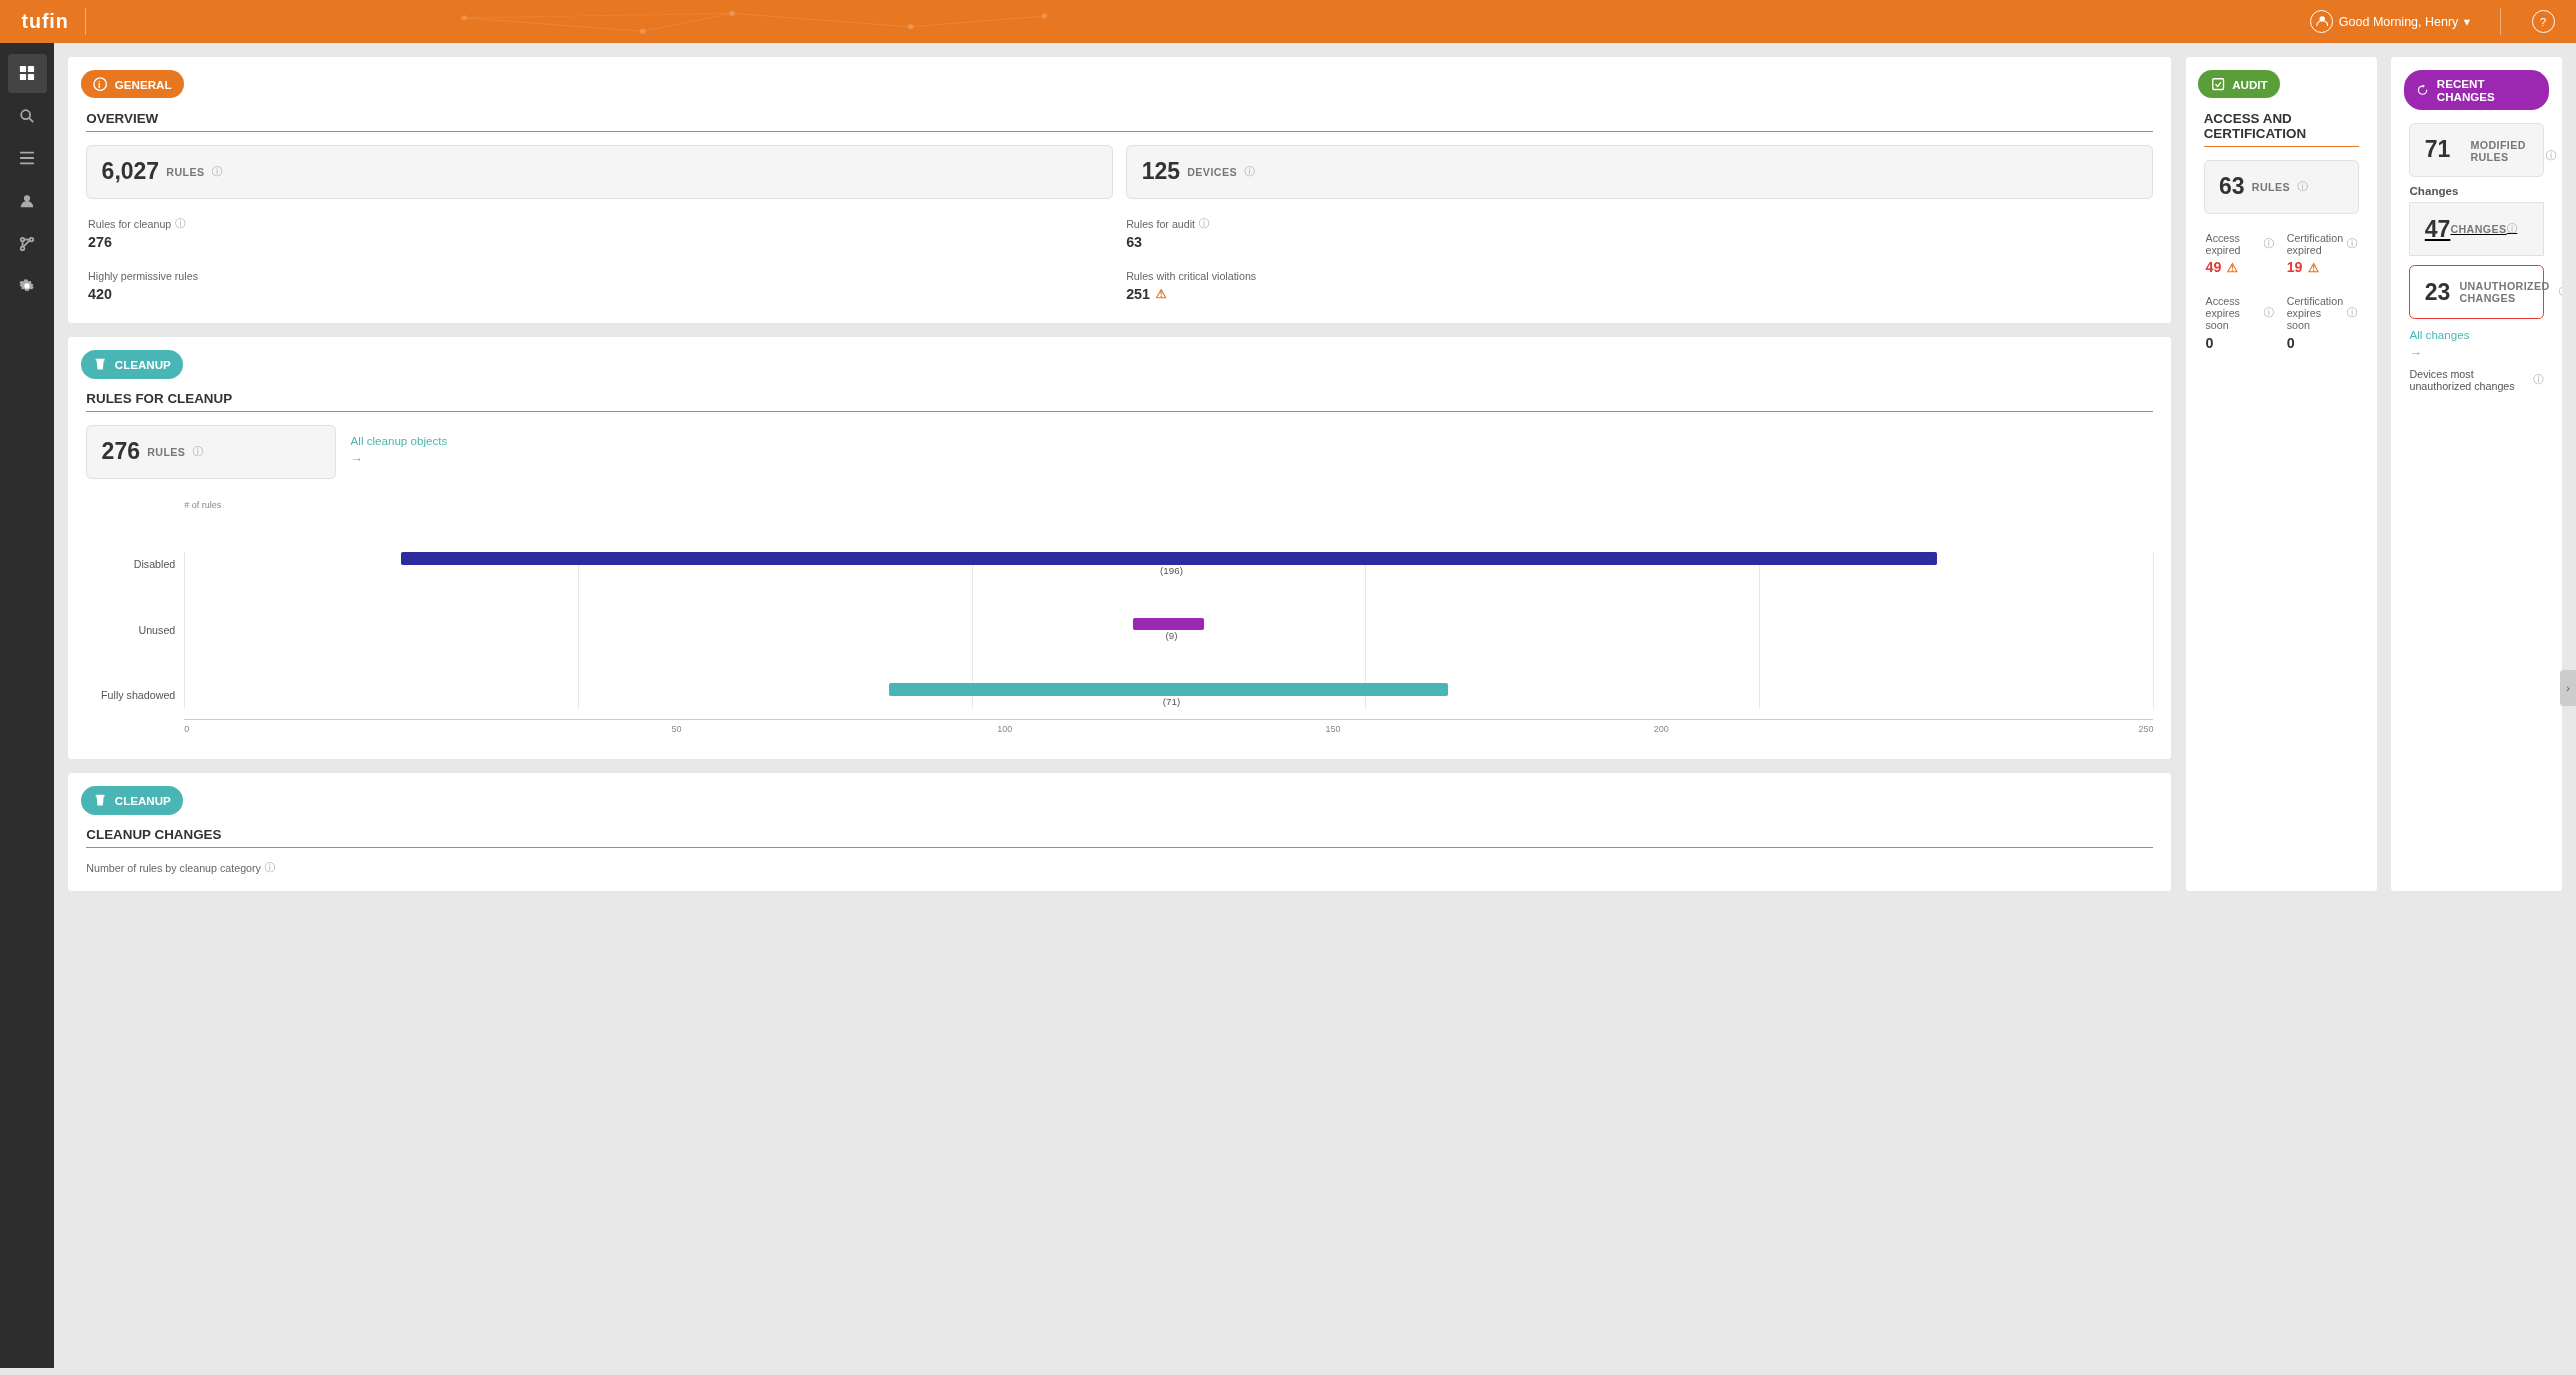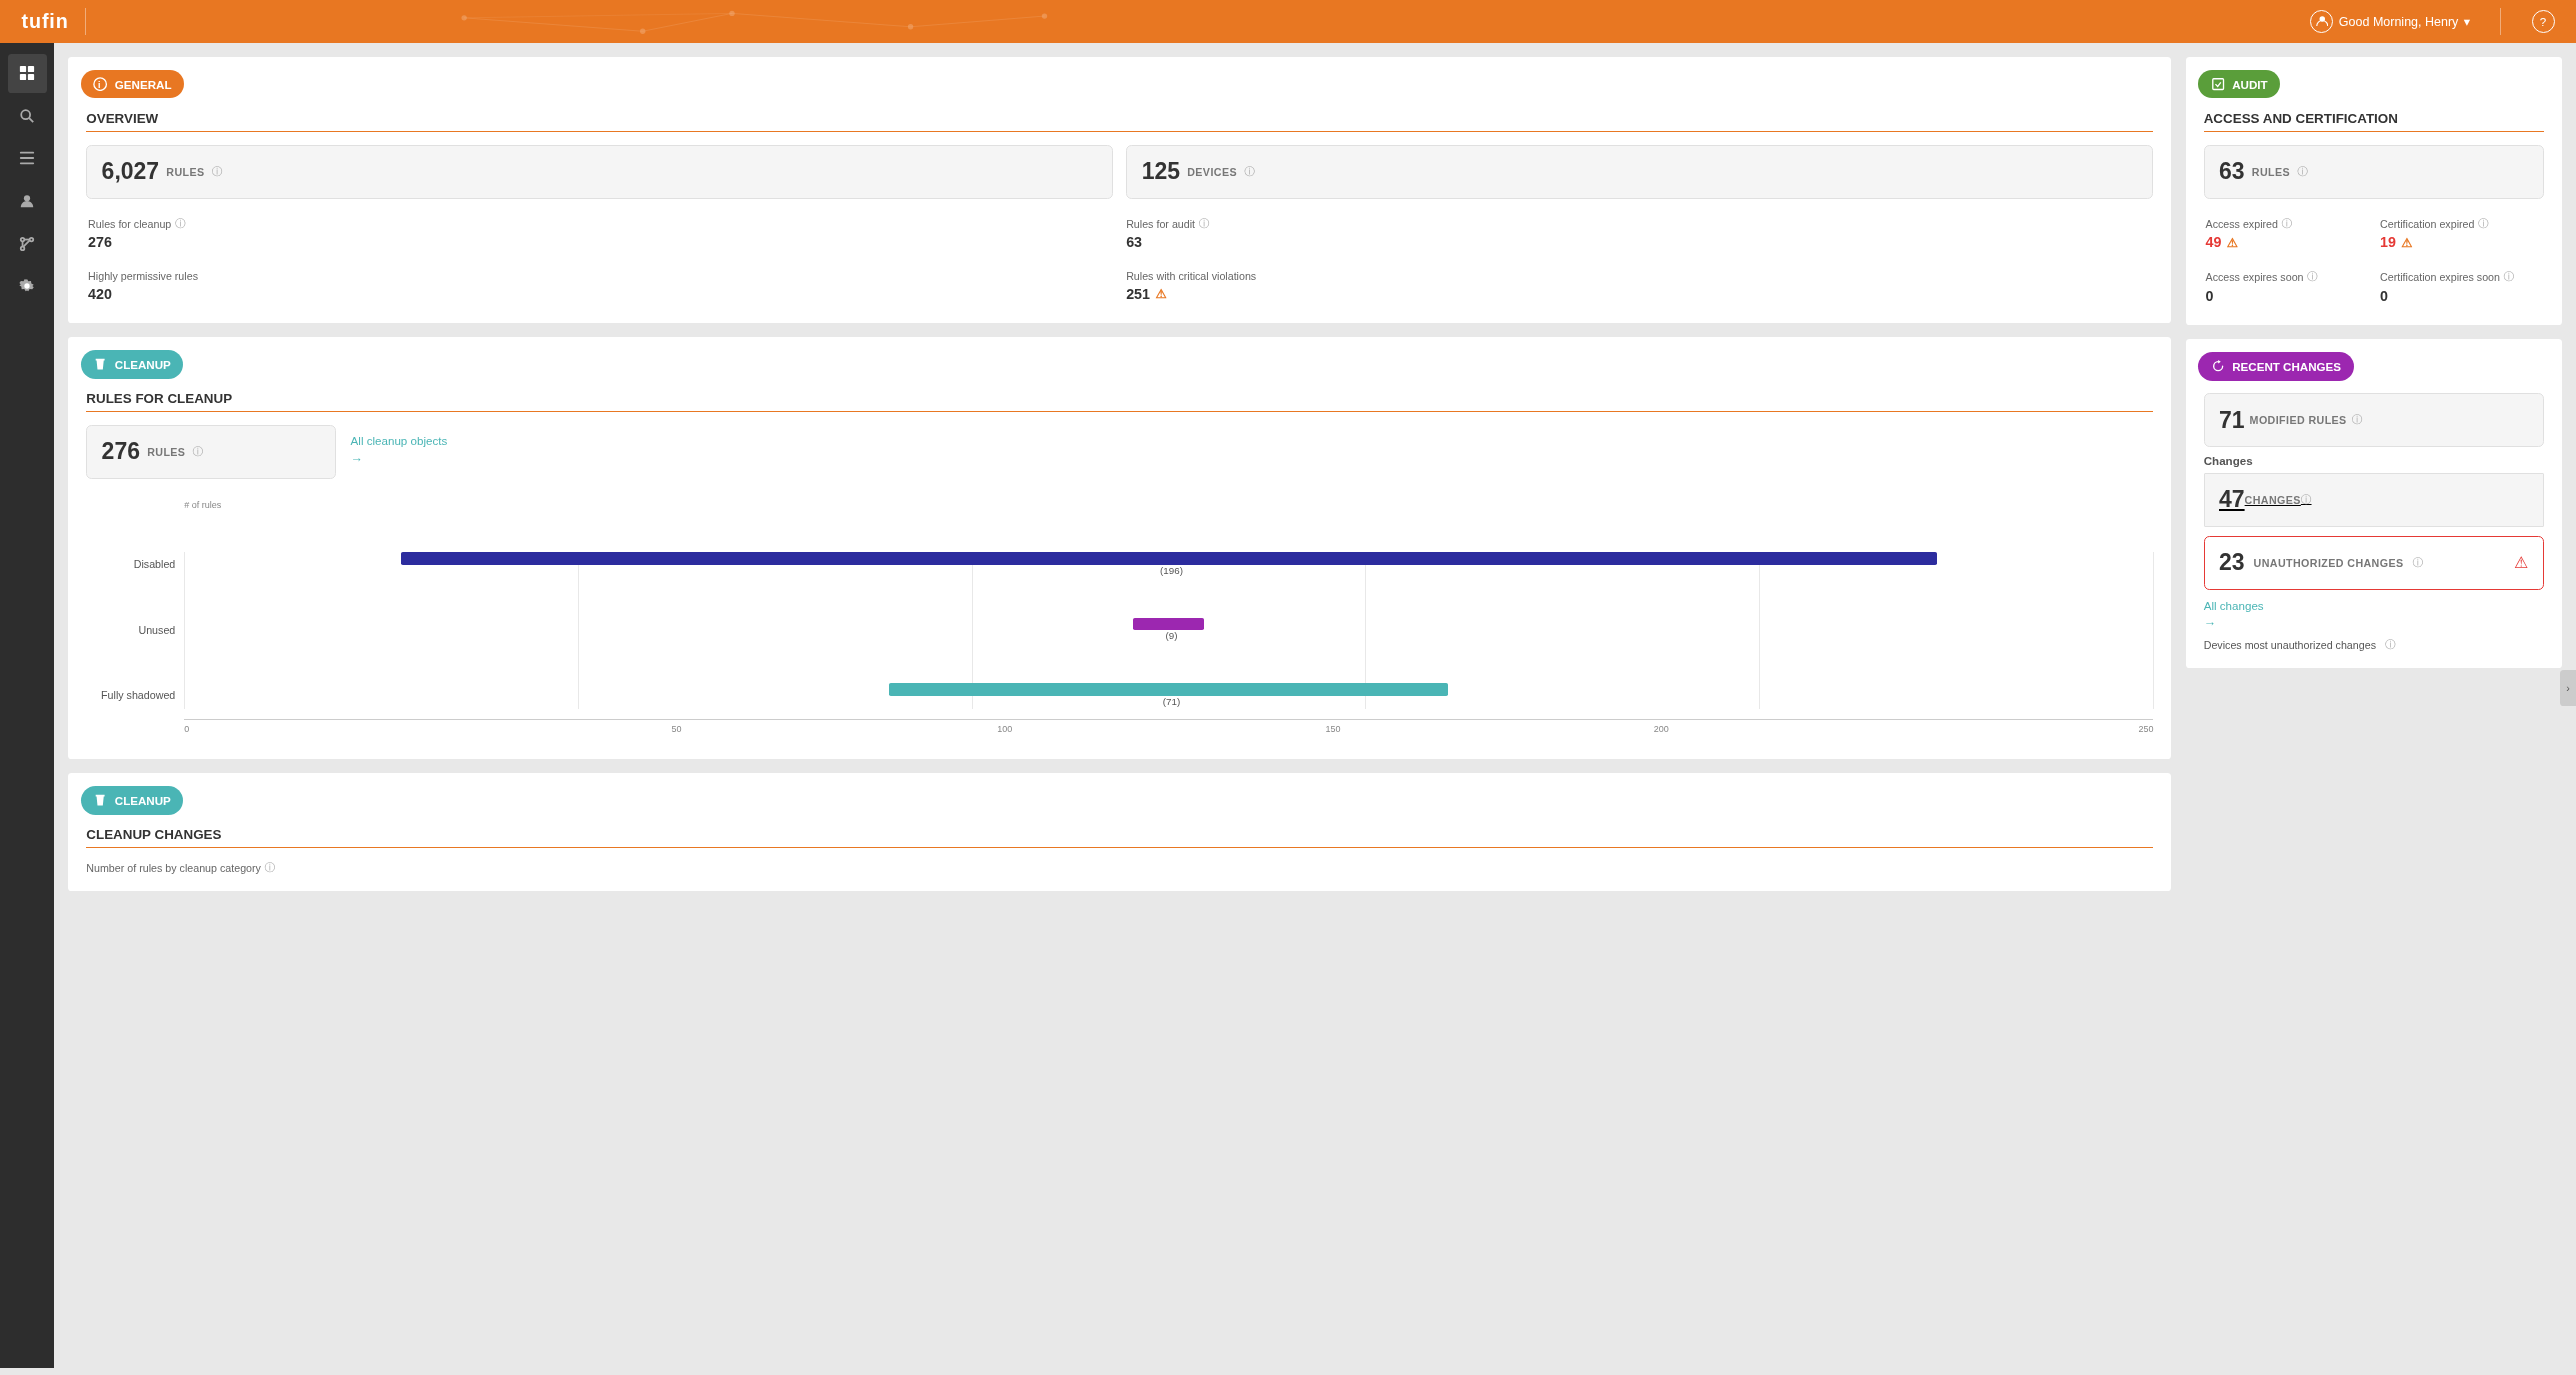--- a/index.html
+++ b/index.html
@@ -253,33 +253,33 @@
     .chart-ylabel {
       font-size: 9px;
       color: #888;
       margin-left: 98px;
       margin-bottom: 7.2px;
     }
 
     
     .right-col {
       display: flex;
-      flex-direction: column;
+      flex-direction: row;
       gap: 14.3px;
     }
 
     
     .modified-rules-box {
       background: #f5f5f5;
       border-radius: 5.4px;
       padding: 12.5px 14.3px;
       border: 0.9px solid #e0e0e0;
       display: flex;
-      align-items: center;
-      gap: 5px;
+      align-items: flex-end;
+      gap: 20px;
     }
     .modified-number {
       font-size: 23px;
       font-weight: bold;
       color: #333;
     }
 
     
     .changes-box {
       background: #f5f5f5;

